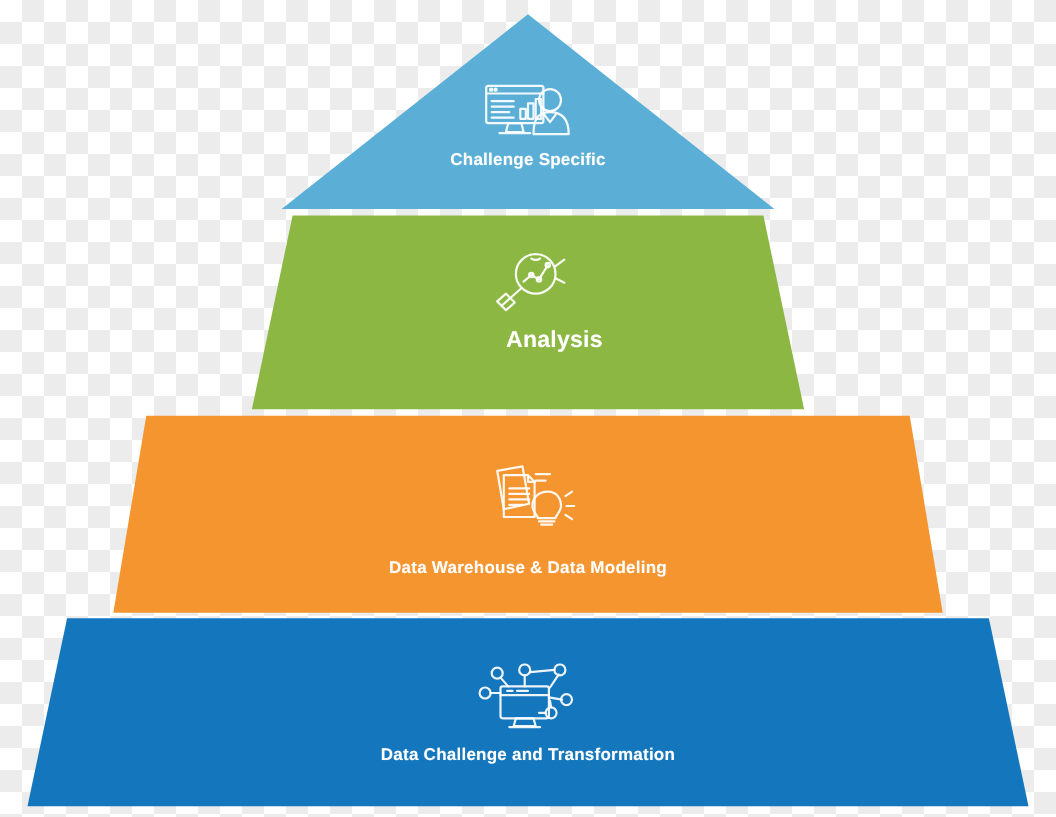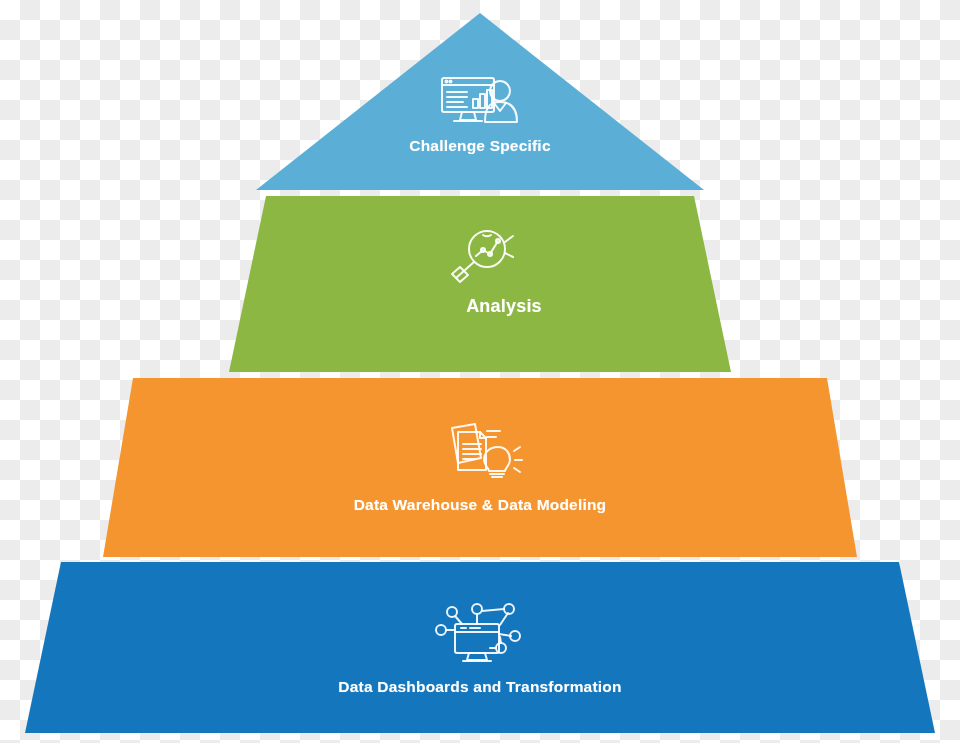--- a/index.html
+++ b/index.html
@@ -55,25 +55,25 @@
     display: block;
     margin: 0 auto;
   }
 
   
   #tier-top-content   { top: 72px; }
   #tier-top-content .tier-label { font-size: 15.5px; margin-top: 9px; }
 
   
   #tier-analysis-content { top: 228px; }
-  #tier-analysis-content .tier-label { font-size: 18px; margin-top: 10px; margin-left: 48px; }
+  #tier-analysis-content .tier-label { font-size: 21px; margin-top: 10px; margin-left: 48px; }
 
   
   #tier-warehouse-content { top: 418px; }
-  #tier-warehouse-content .tier-label { font-size: 15.5px; margin-top: 16px; }
+  #tier-warehouse-content .tier-label { font-size: 15.5px; margin-top: 28px; }
 
   
   #tier-connection-content { top: 603px; }
   #tier-connection-content .tier-label { font-size: 15.5px; margin-top: 13px; }
 
   .icon-stroke {
     fill: none;
     stroke: #ffffff;
     stroke-width: 2;
     stroke-linecap: round;
@@ -179,17 +179,17 @@
       <line class="icon-stroke" x1="25" y1="13" x2="32" y2="21"></line>
       <line class="icon-stroke" x1="47" y1="11" x2="47" y2="21"></line>
       <line class="icon-stroke" x1="52" y1="8" x2="74" y2="6"></line>
       <line class="icon-stroke" x1="16" y1="27" x2="25" y2="27"></line>
       <line class="icon-stroke" x1="78" y1="10" x2="70" y2="22"></line>
       <line class="icon-stroke" x1="81" y1="33" x2="69" y2="31"></line>
       <line class="icon-stroke" x1="70" y1="34" x2="71" y2="40"></line>
       <line class="icon-stroke" x1="66" y1="45" x2="60" y2="45"></line>
     </svg>
     <div class="tier-label">
-      <div>Data Dashboards and Transformation</div>
+      <div>Data Challenge and Transformation</div>
     </div>
   </div>
 
 </div>
 
 </body></html>

